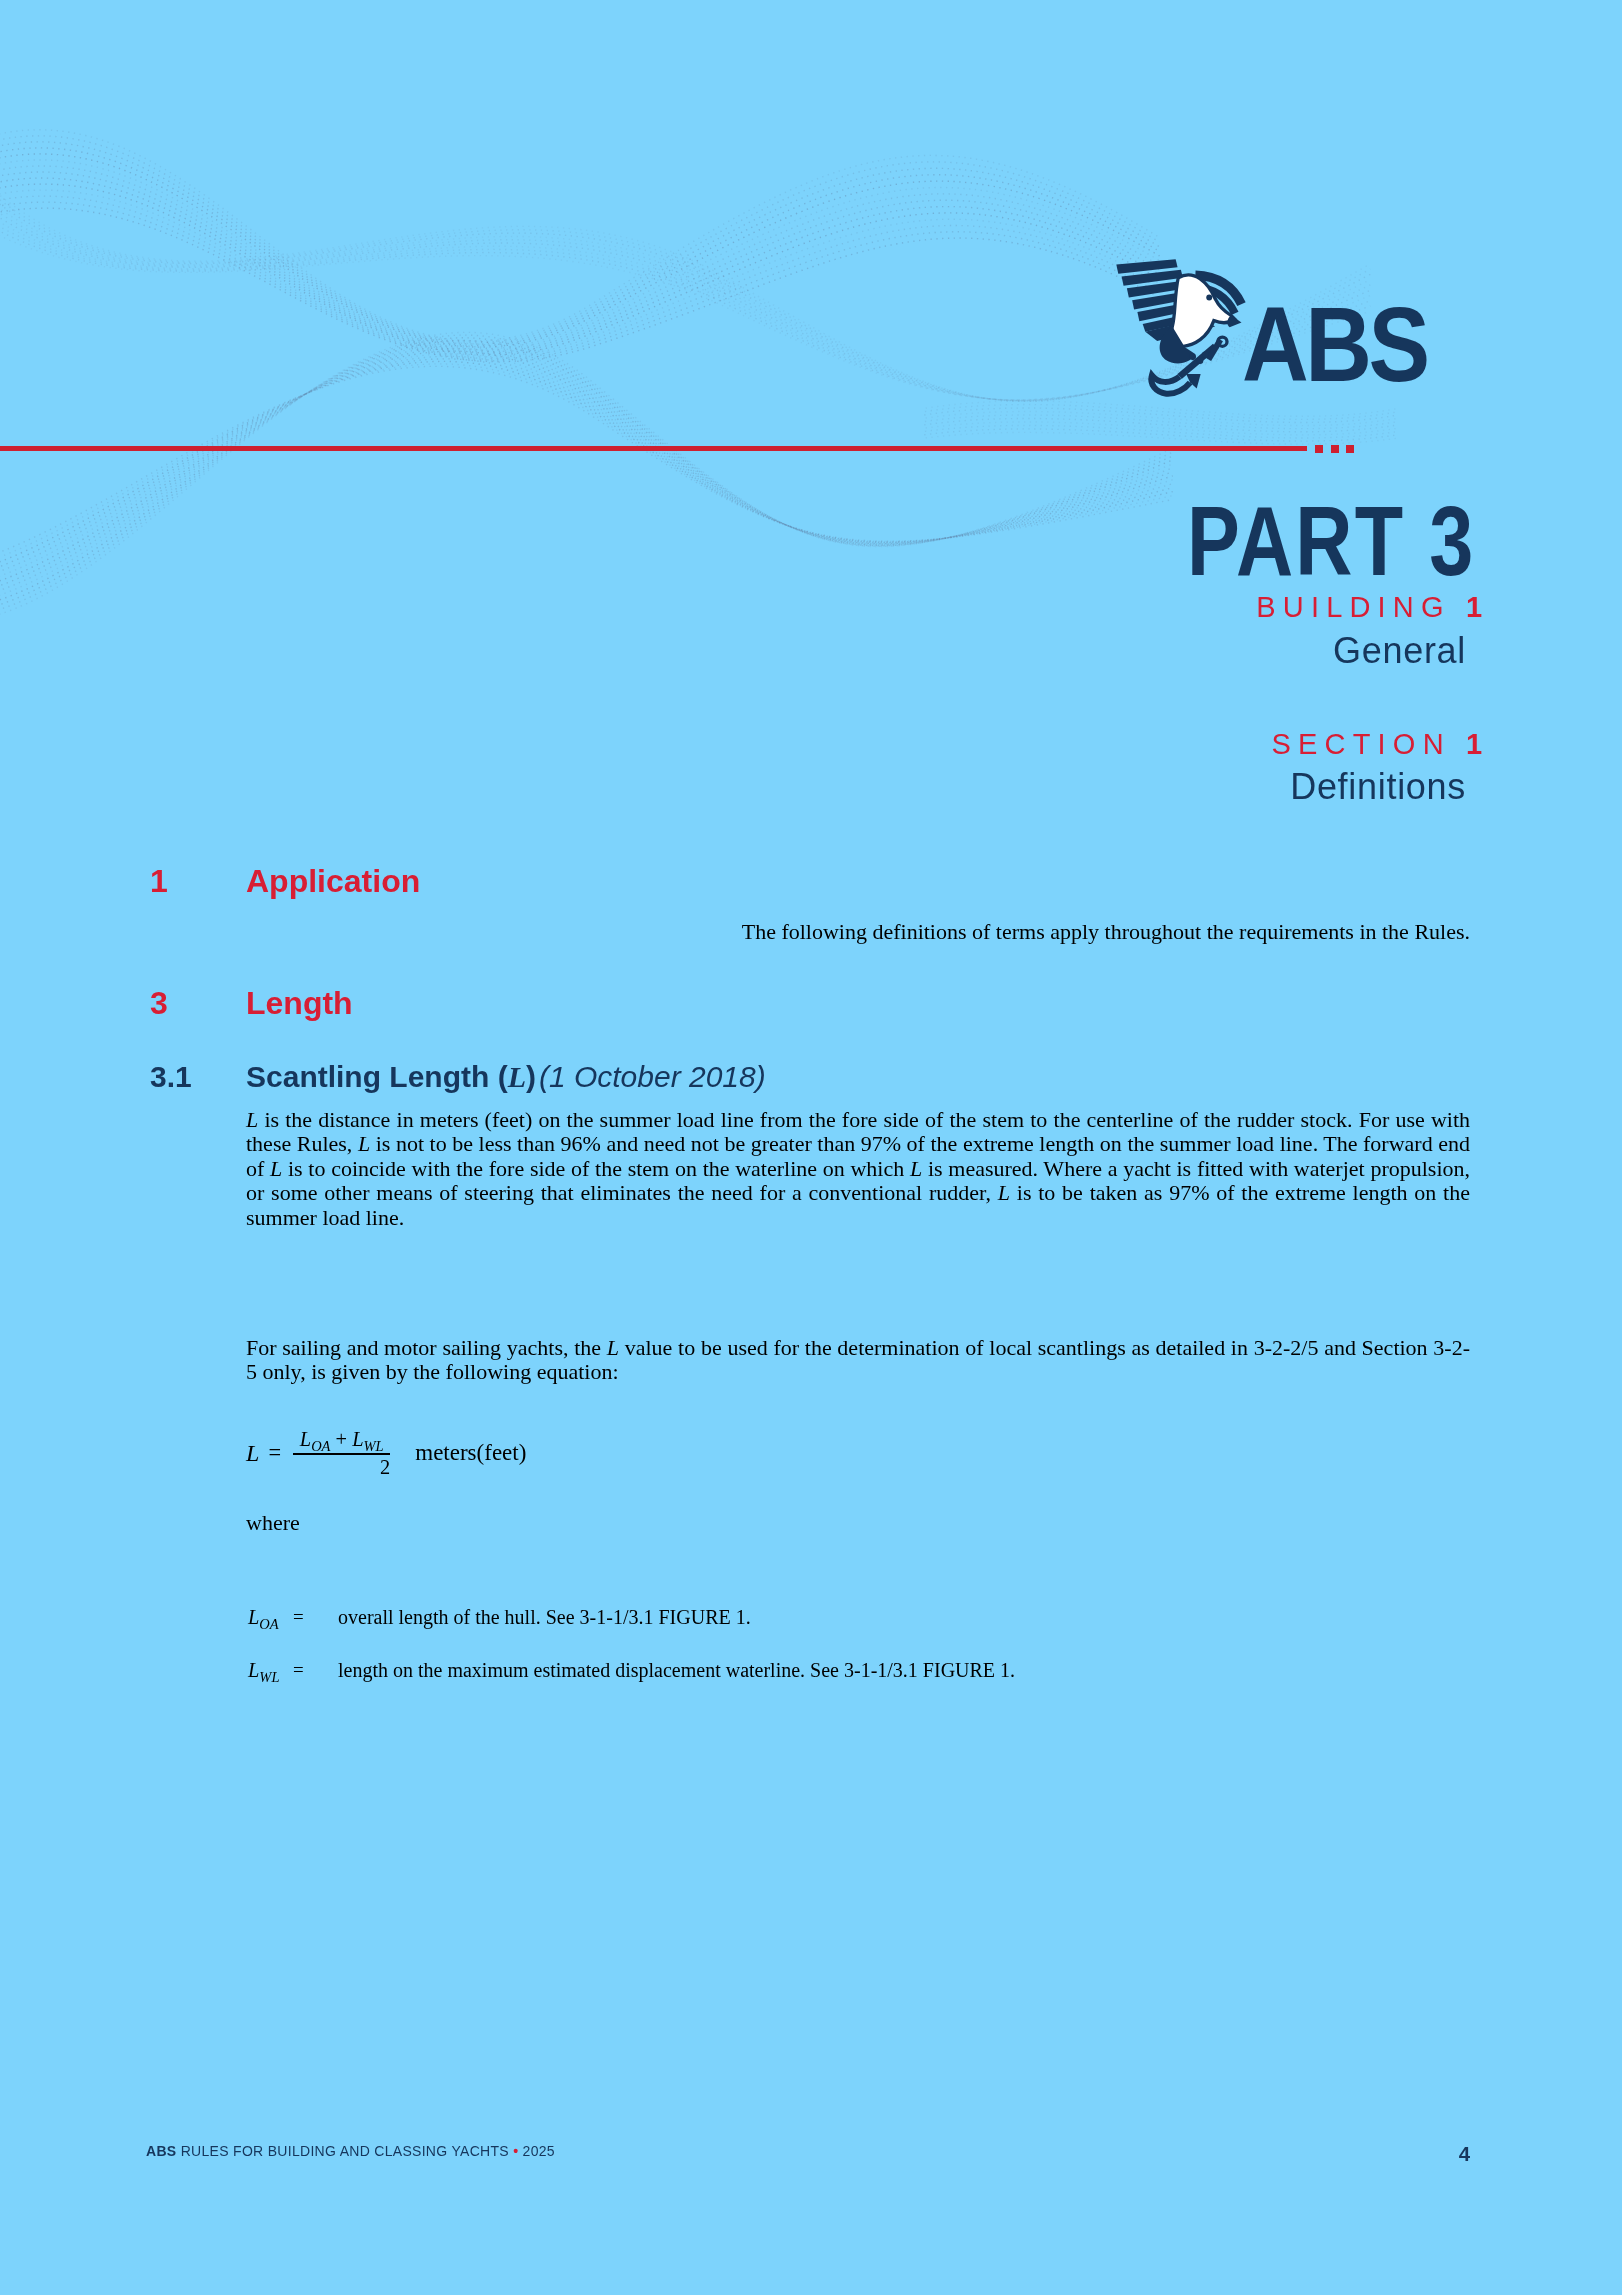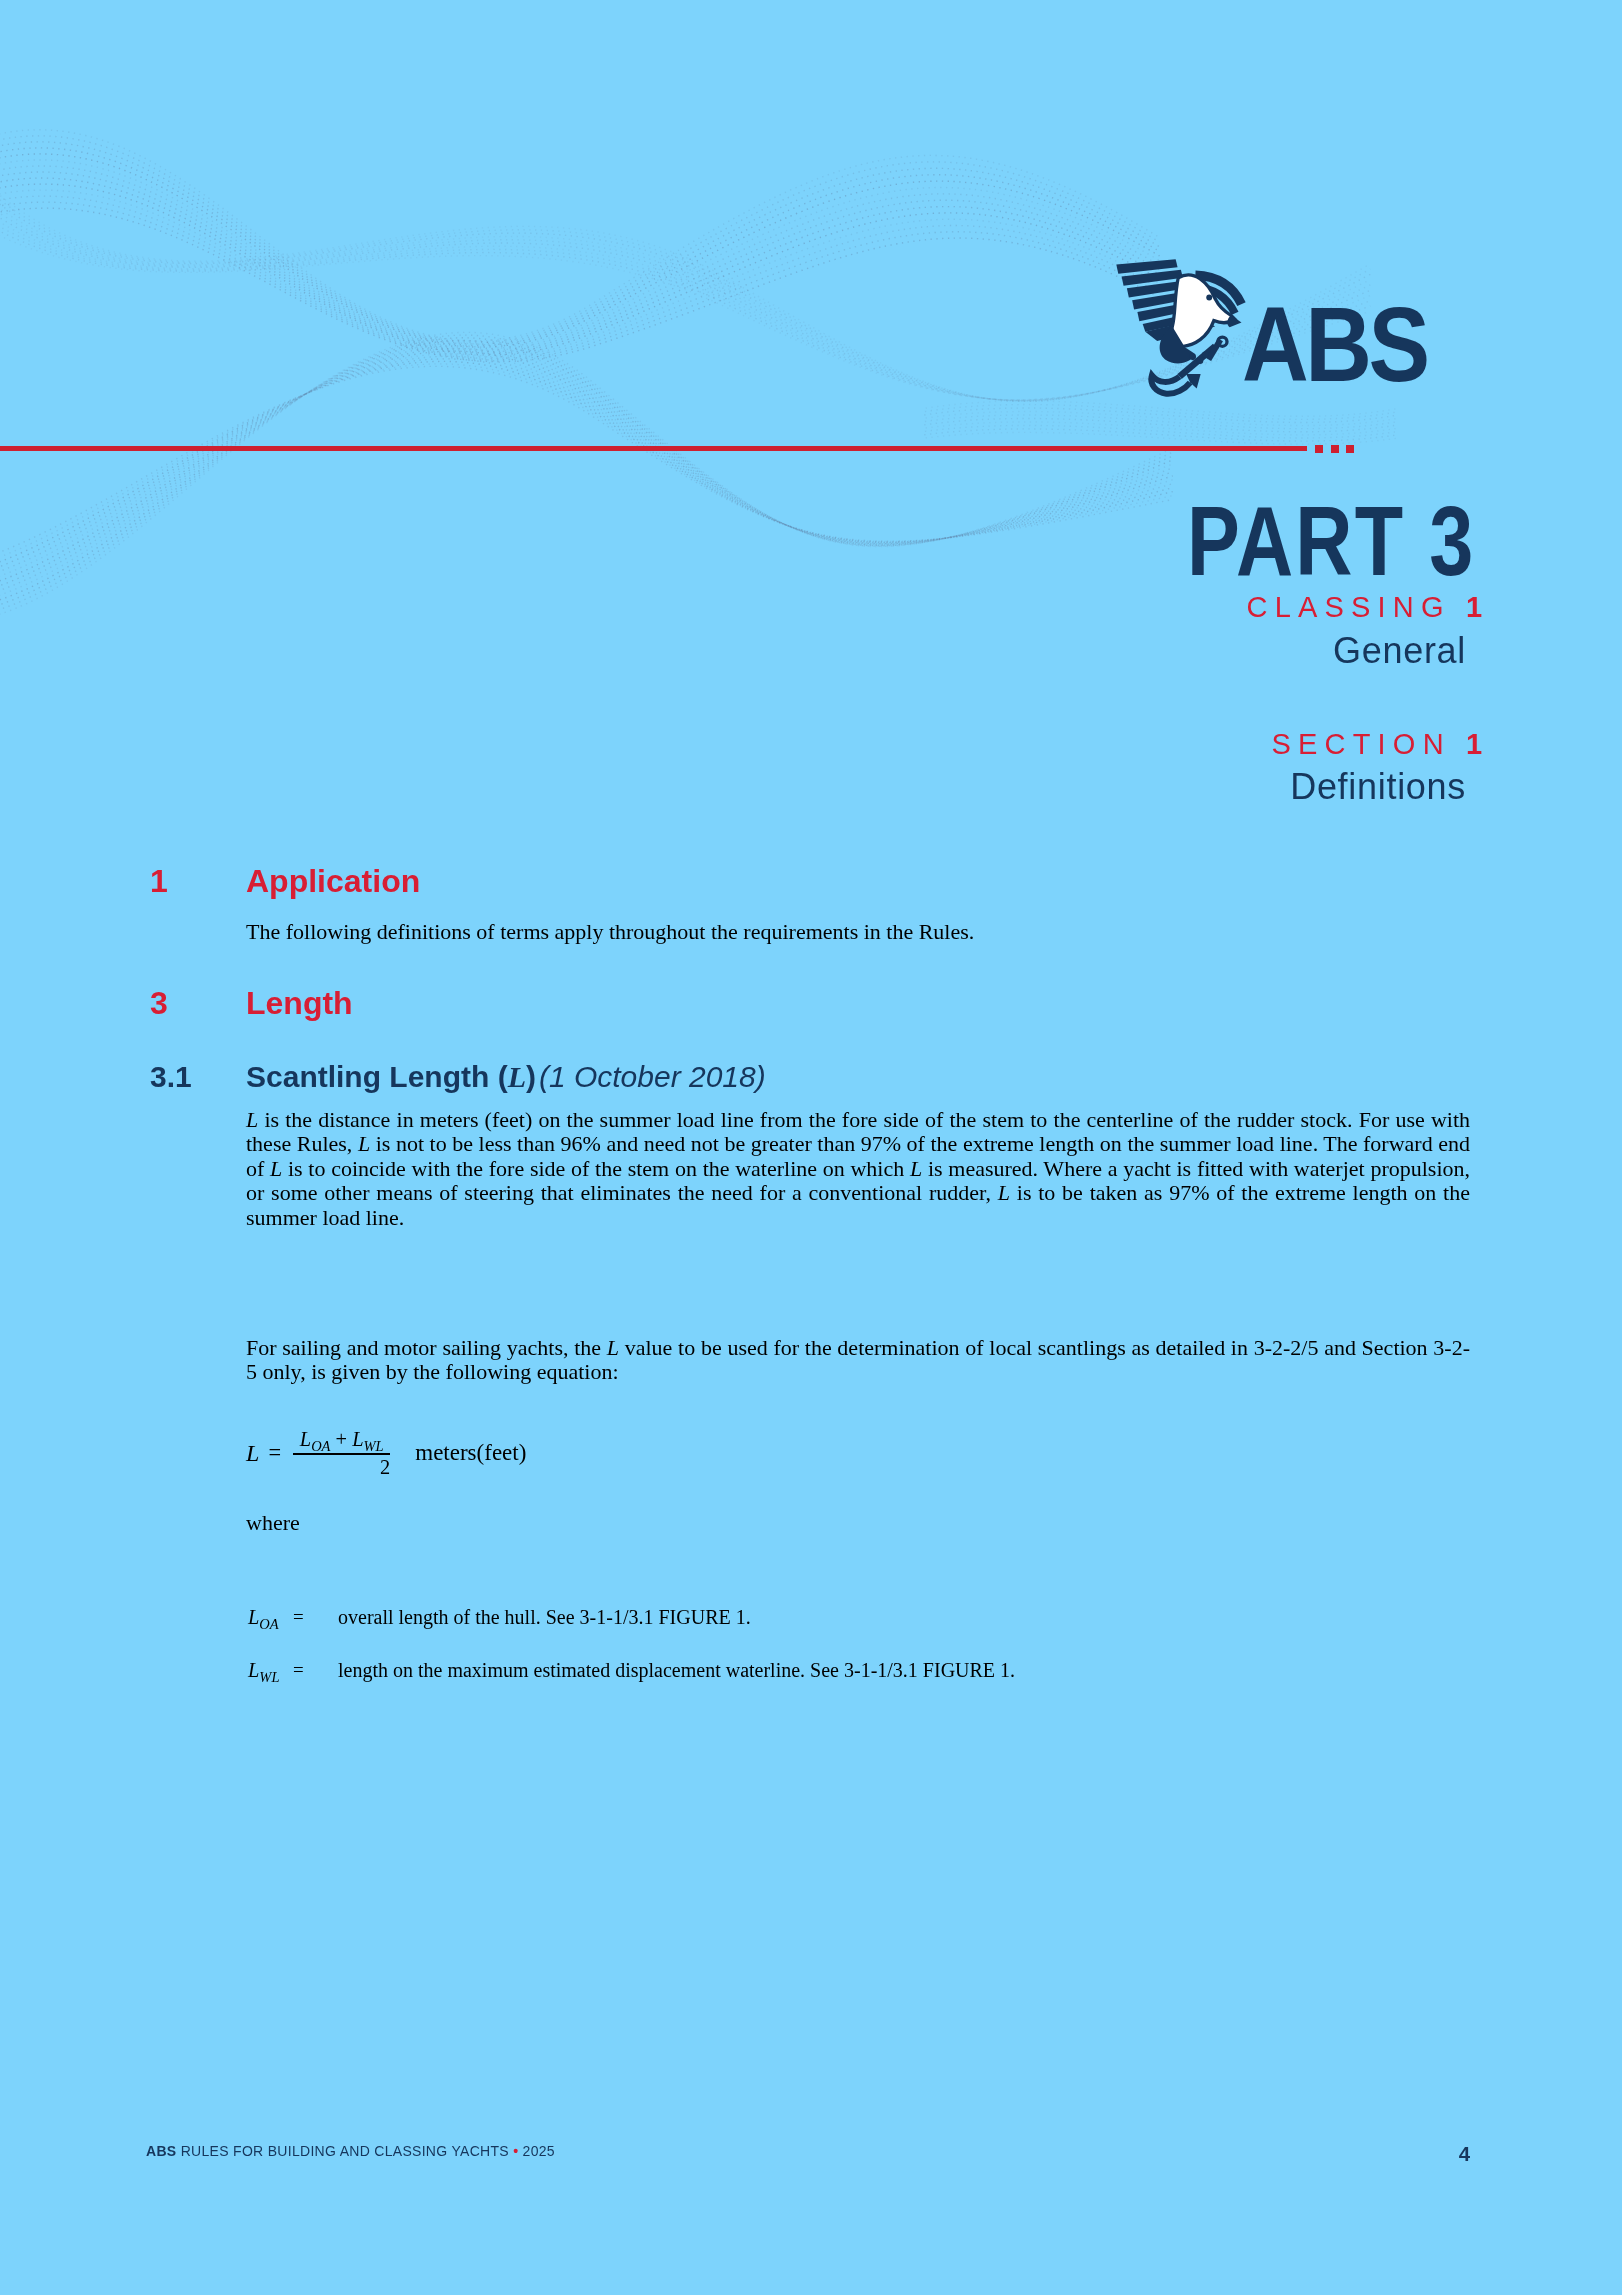--- a/index.html
+++ b/index.html
@@ -28,21 +28,21 @@
   .sec-head{position:absolute;left:150px;width:1324px;line-height:1;white-space:nowrap;}
   .sec-num{display:inline-block;width:96px;font-size:32px;font-weight:700;}
   .sec-head.red, .sec-head.red .sec-num{color:#D81E34;}
   .sec-title{font-size:32px;font-weight:700;}
   .sec-head.navy, .sec-head.navy .sec-num{color:#16365C;}
   .h31-num{font-size:30px;}
   .h31-title{font-size:30px;font-weight:700;}
   .h31-date{font-size:30px;font-weight:400;font-style:italic;}
   .para{position:absolute;left:246px;width:1224px;font-family:"Liberation Serif",serif;
         font-size:22px;line-height:24.4px;color:#000;text-align:justify;}
-  .para.single{text-align:left;}
+  .para.single{text-align:right;}
   .mvar{font-family:"Liberation Serif",serif;font-style:italic;}
   
   .eqrow{position:absolute;left:246px;top:1428px;display:flex;align-items:center;
          font-family:"Liberation Serif",serif;color:#000;}
   .eq-lhs{font-size:24px;font-style:italic;}
   .eq-eq{font-size:22.4px;margin:0 12px 0 9.2px;}
   .frac{display:inline-block;text-align:right;}
   .frac .num{border-bottom:2.3px solid #000;padding:0 6.6px 2.6px 6.6px;font-size:20.4px;
              font-style:italic;white-space:nowrap;}
   .frac .den{font-size:20.4px;padding-top:1.3px;}
@@ -156,21 +156,21 @@
         <circle cx="129" cy="156" r="5"></circle>
         <circle cx="137" cy="147" r="5"></circle>
     </g>
   </svg>
 
   <div class="wordmark">ABS</div>
 
   <div class="part-title">PART 3</div>
 
   <div class="ch-label" style="top:593px">
-    <span>CLASSING</span>&nbsp;<b>1</b>
+    <span>BUILDING</span>&nbsp;<b>1</b>
   </div>
   <div class="ch-name" style="top:633px">General</div>
 
   <div class="ch-label" style="top:730px">
     <span>SECTION</span>&nbsp;<b>1</b>
   </div>
   <div class="ch-name" style="top:769px">Definitions</div>
 
   <div class="sec-head red" style="top:865px">
     <span class="sec-num">1</span><span class="sec-title">Application</span>

